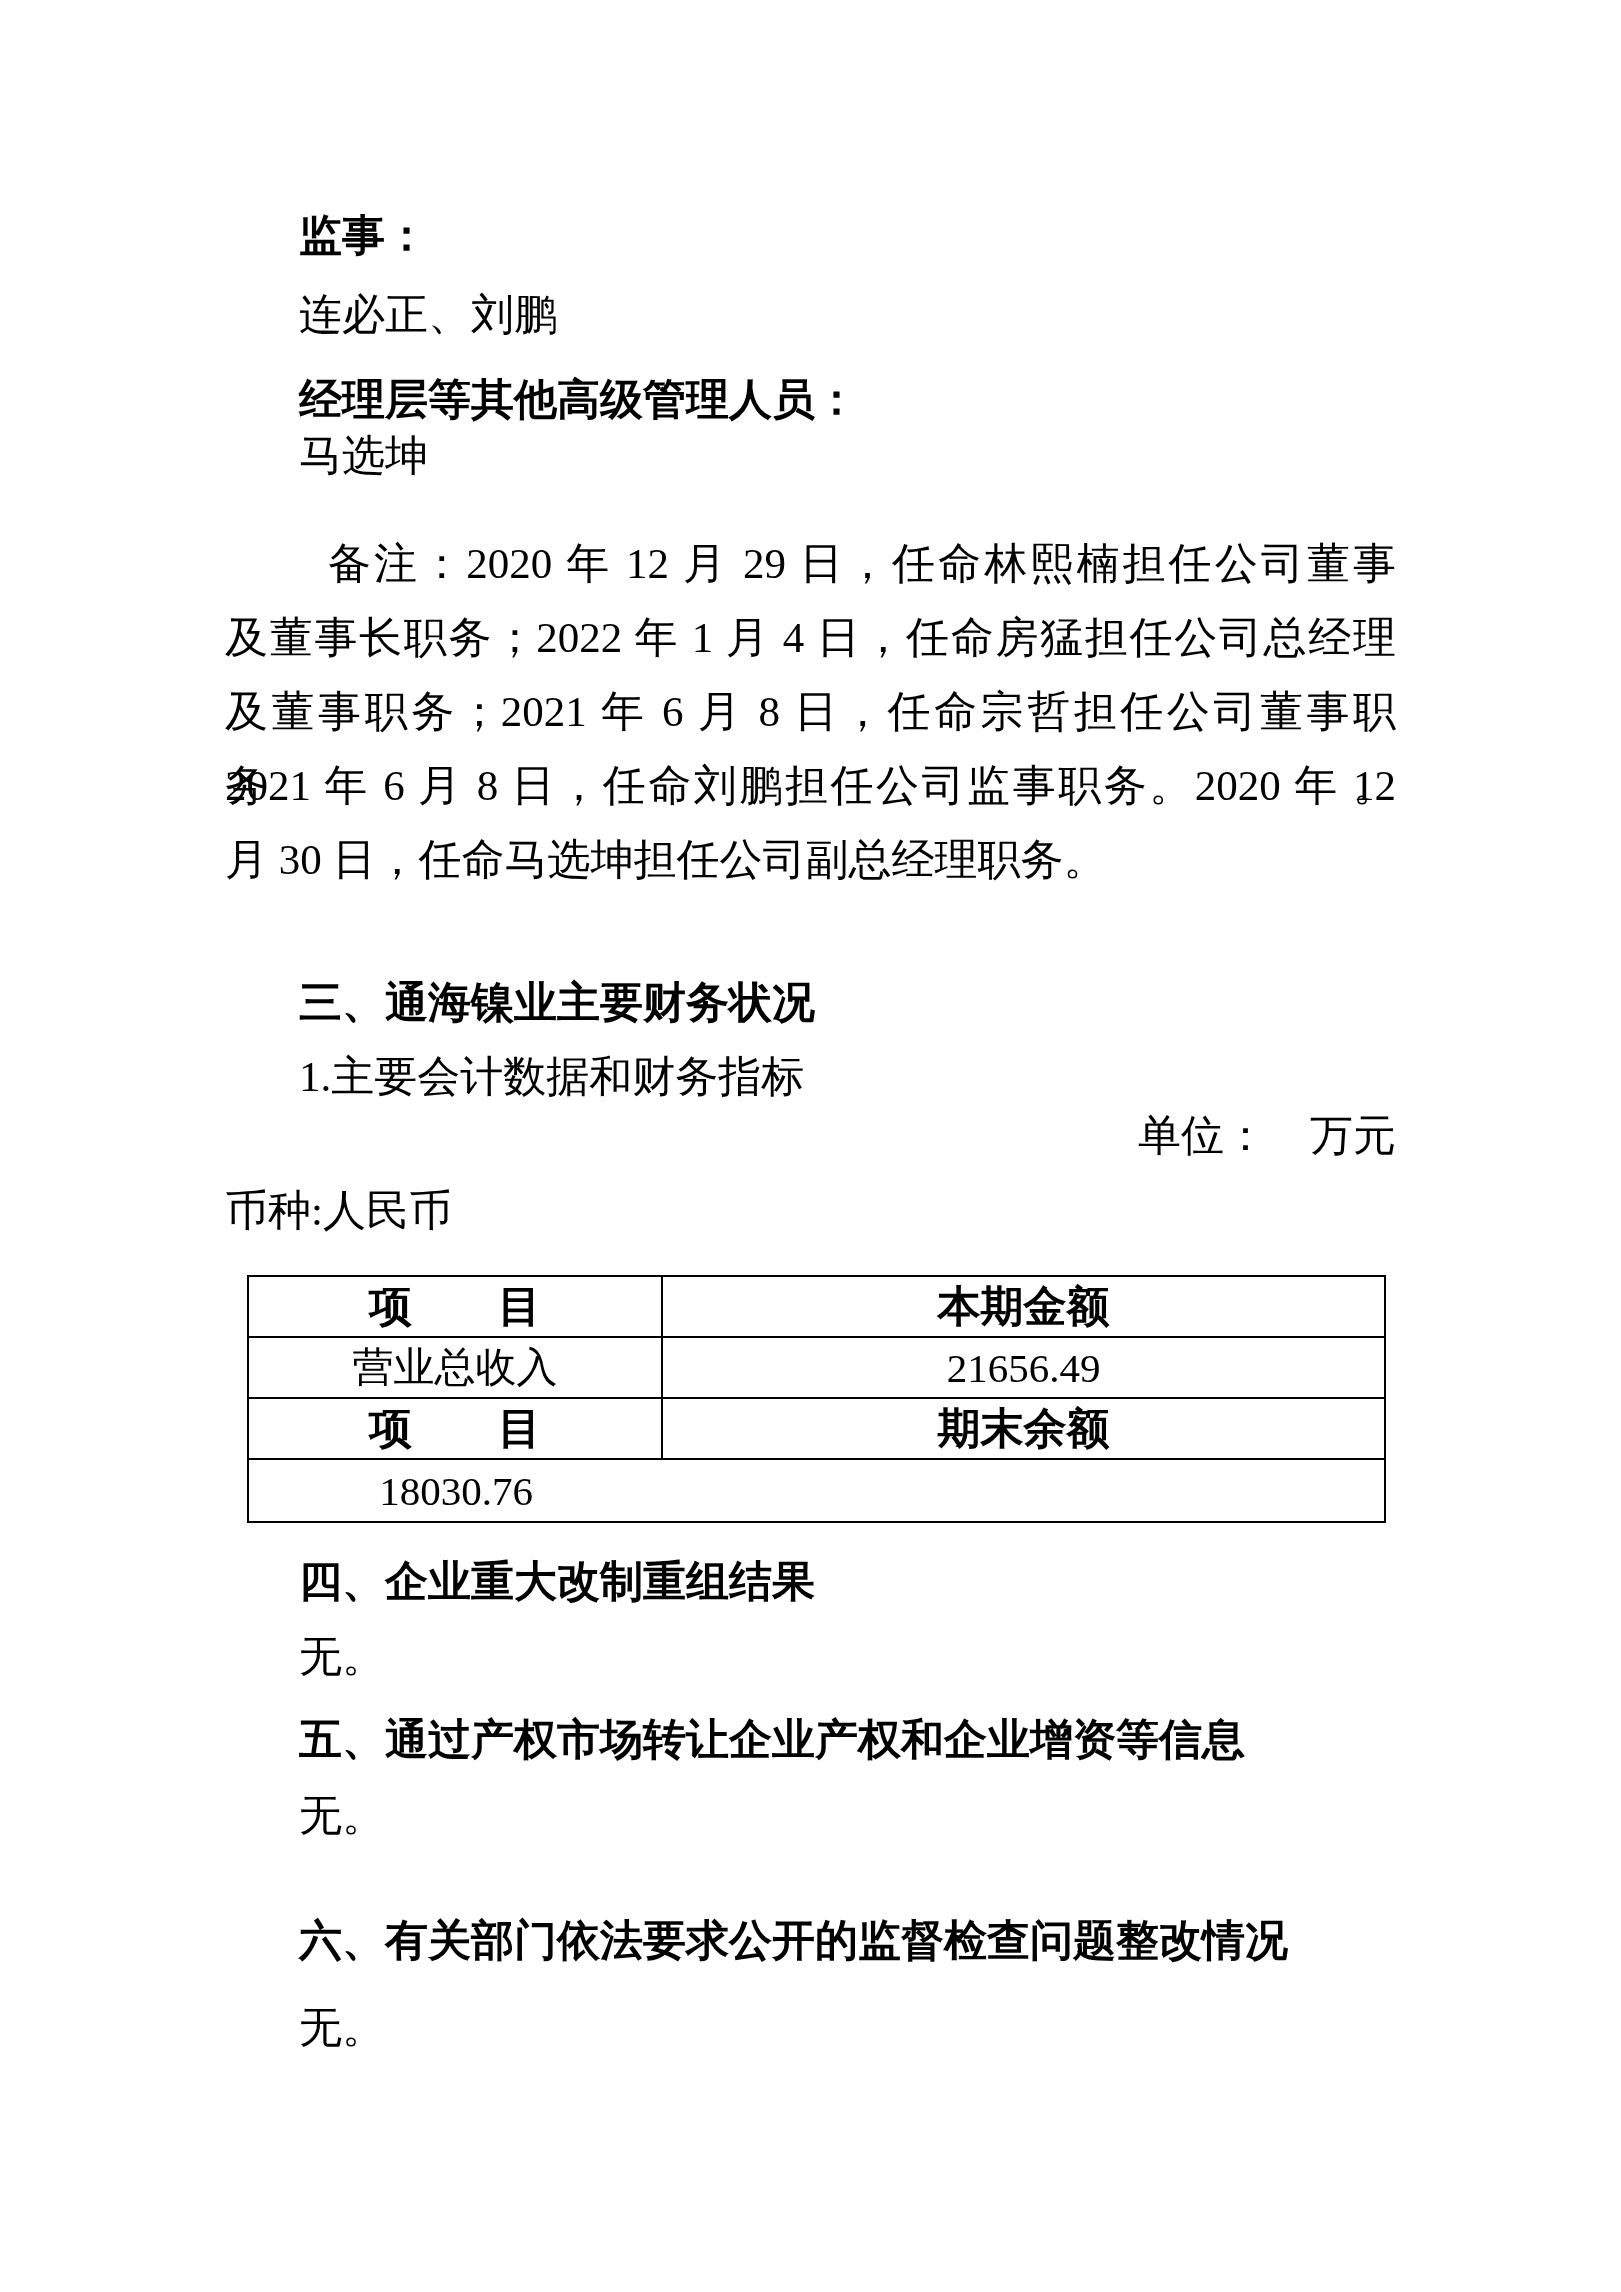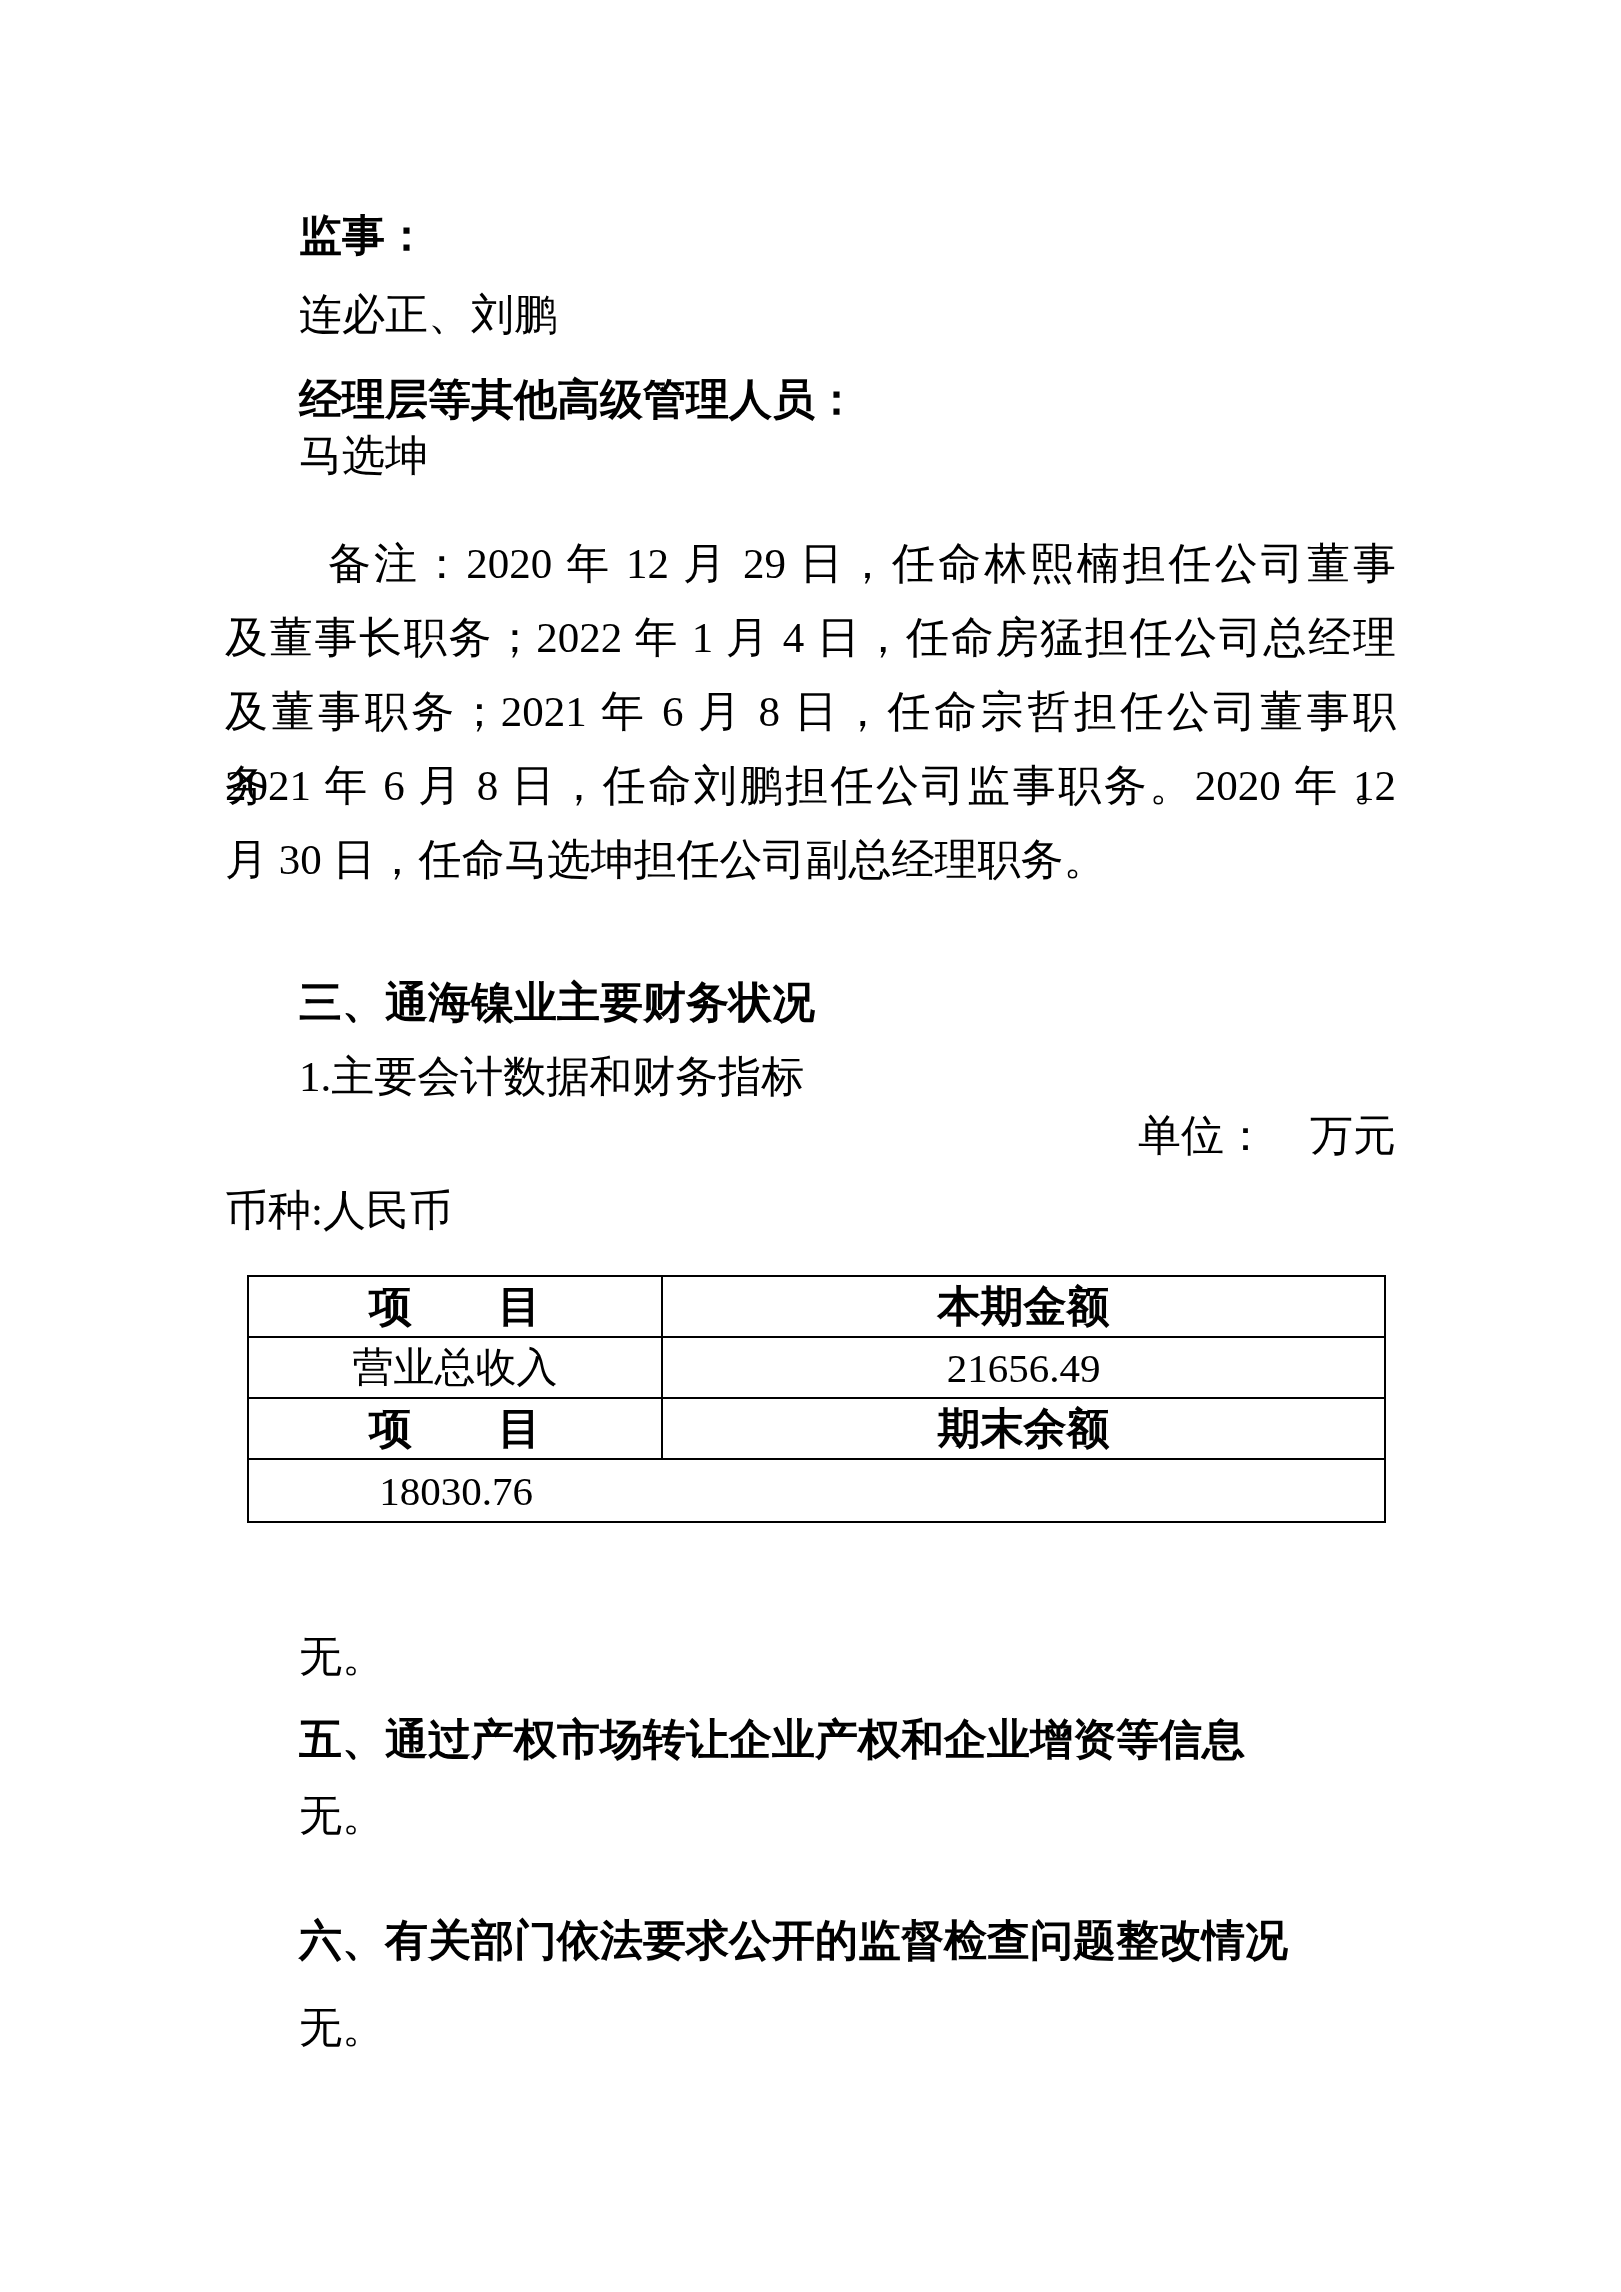--- a/index.html
+++ b/index.html
@@ -77,20 +77,21 @@
 
     <div class="tcell c1 rb">营业总收入</div>
     <div class="tcell rb">21656.49</div>
 
     <div class="tcell c1 rb th">项　　目</div>
     <div class="tcell rb th">期末余额</div>
 
     <div class="tcell">18030.76</div>
   </div>
 
+  <div class="blk bold indent1" style="top:1552px;">四、企业重大改制重组结果</div>
 
   <div class="blk indent1" style="top:1627px;">无。</div>
 
   <div class="blk bold indent1" style="top:1710px;">五、通过产权市场转让企业产权和企业增资等信息</div>
 
   <div class="blk indent1" style="top:1786px;">无。</div>
 
   <div class="blk bold indent1" style="top:1911px;">六、有关部门依法要求公开的监督检查问题整改情况</div>
 
   <div class="blk indent1" style="top:1998px;">无。</div>

